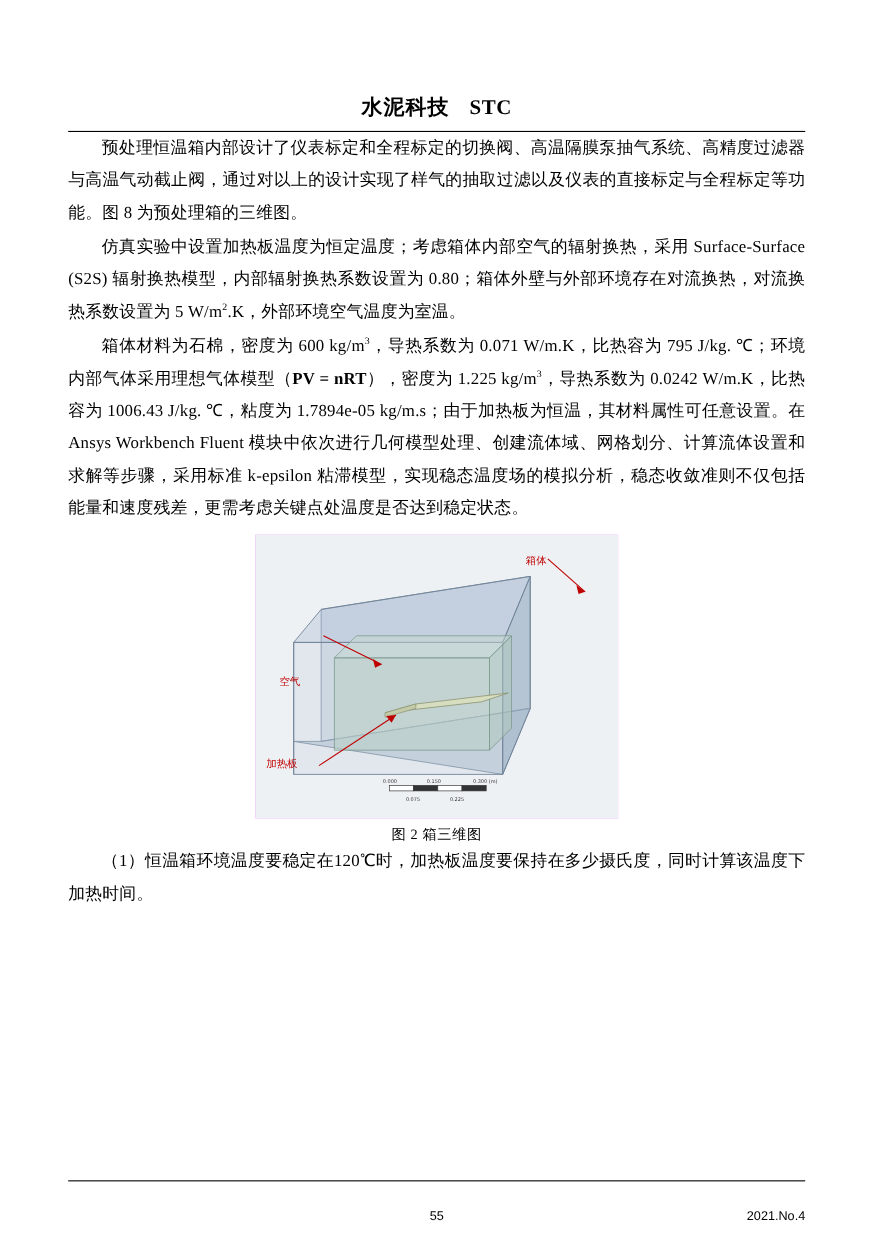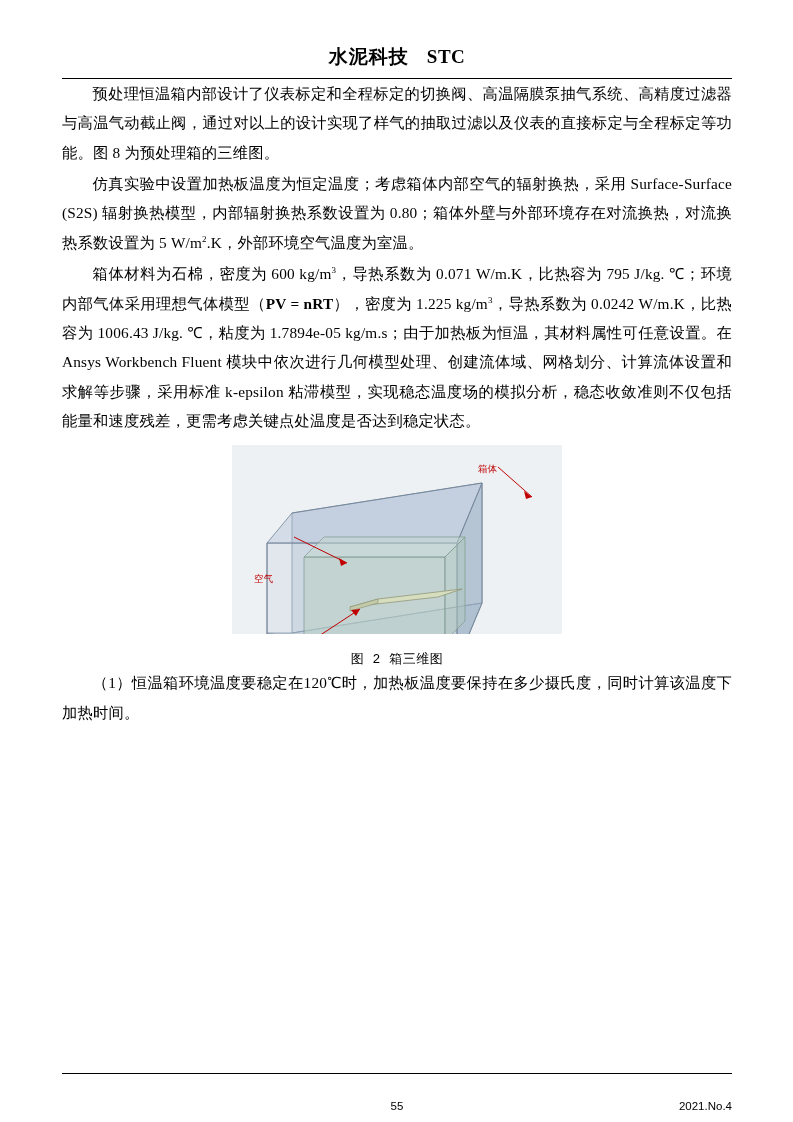--- a/index.html
+++ b/index.html
@@ -26,20 +26,21 @@
     height: 1122px;
   }
   
   .doc-header {
     text-align: center;
     padding-top: 44px;
     font-family: "DejaVu Serif", serif;
     font-weight: bold;
     font-size: 19px;
     letter-spacing: 1px;
+    margin-top: 41px;
   }
   .doc-header .stc {
     font-family: "Liberation Serif", serif;
     letter-spacing: 0.5px;
   }
   .rule-top {
     border-bottom: 1.3px solid #000;
     margin-top: 8px;
   }
   
@@ -67,30 +68,30 @@
   }
   .it { font-family: "Liberation Serif", serif; font-weight: bold; }
   sup { font-size: 9px; vertical-align: super; }
   
   .figure-wrap {
     margin-top: 10px;
     text-align: center;
   }
   .figure-box {
     width: 330px;
-    height: 189px;
+    height: 258px;
     margin: 0 auto;
     background: #f0abfc;
     position: relative;
     overflow: hidden;
   }
   .fig-caption {
-    font-family: Liberation Mono, monospace;
+    font-family: Liberation Serif, serif;
     font-size: 13px;
-    margin-top: 16px;
+    margin-top: 6px;
     letter-spacing: 0.5px;
   }
   .fig-label {
     position: absolute;
     font-family: "DejaVu Sans", sans-serif;
     font-size: 9.5px;
     color: #c00000;
     white-space: nowrap;
   }
   

